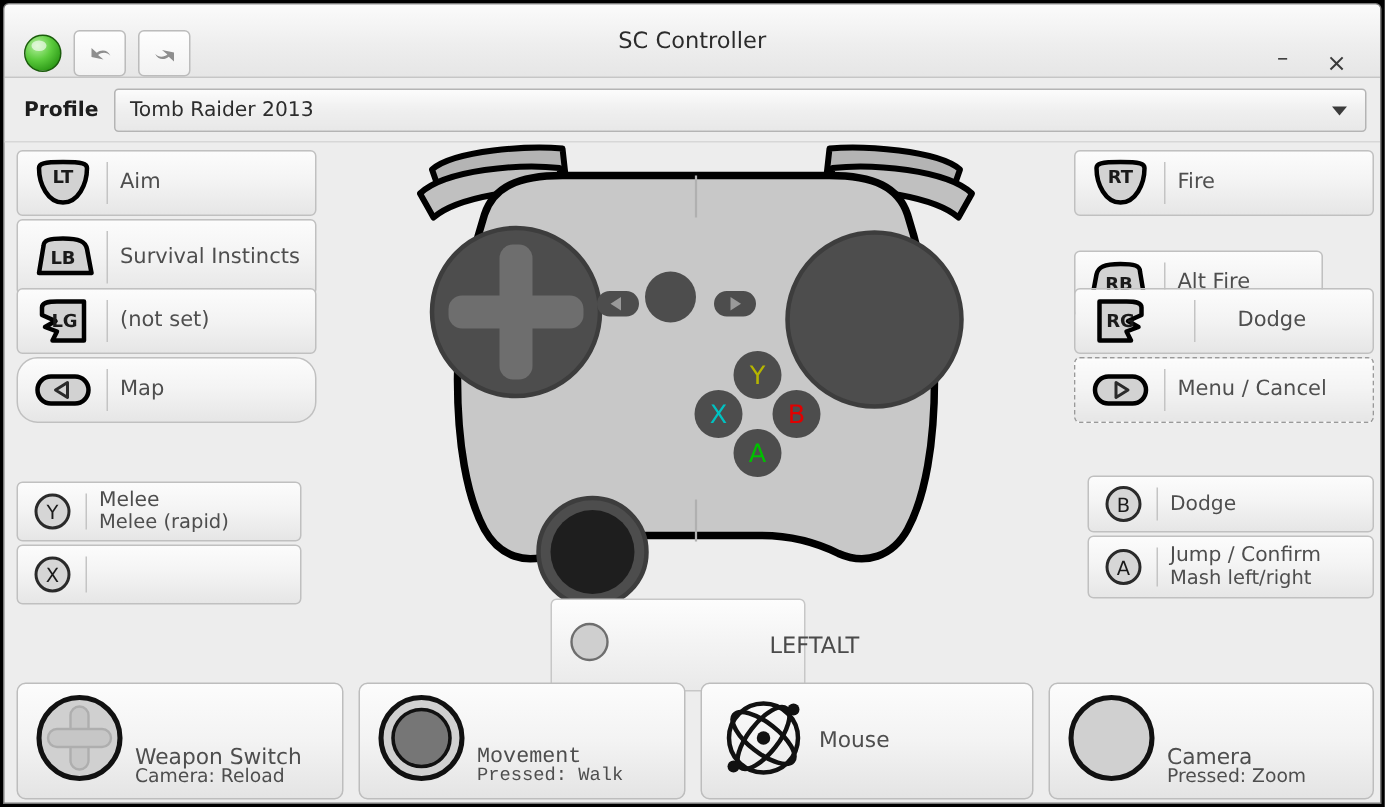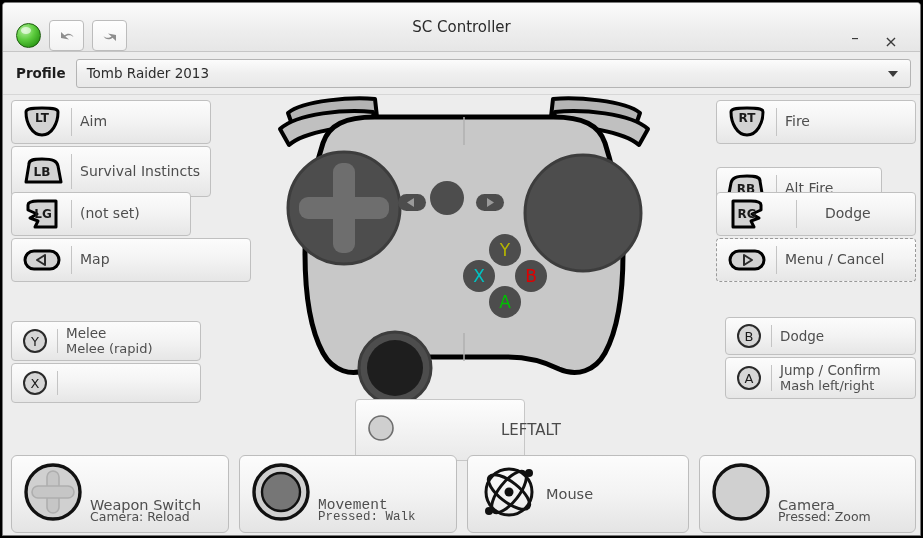--- a/index.html
+++ b/index.html
@@ -236,34 +236,34 @@
           <path d="M9 9 C9 5 13 4 22 4 C33 4 37 6 38 11 L41 27 L6 27 Z" fill="#d2d2d2" stroke="#000" stroke-width="3" stroke-linejoin="round"></path>
           <text x="22" y="21" text-anchor="middle" font-size="12" font-weight="bold" fill="#1a1a1a">LB</text>
         </svg>
       </span>
       <span class="sep"></span>
       <span class="labels">
         <span class="l1">Survival Instincts</span>
       </span>
     </div>
 
-    <div class="pad single" style="left:8px; top:97px; width:180px; height:44px;">
+    <div class="pad single" style="left:8px; top:97px; width:200px; height:44px;">
       <span class="glyph">
         <svg width="44" height="34" viewBox="0 0 44 34">
           <path d="M8 8 C8 5 11 4 18 4 L36 4 L36 30 L15 30 L18 24 L10 21 L17 17 L8 13 Z" fill="#d2d2d2" stroke="#000" stroke-width="3" stroke-linejoin="round"></path>
           <text x="23" y="21" text-anchor="middle" font-size="12" font-weight="bold" fill="#1a1a1a">LG</text>
         </svg>
       </span>
       <span class="sep"></span>
       <span class="labels">
         <span class="l1">(not set)</span>
       </span>
     </div>
 
-    <div class="pad single" style="left:8px; top:143px; width:240px; height:44px;">
+    <div class="pad single" style="left:8px; top:143px; width:200px; height:44px;border-radius:14px;">
       <span class="glyph">
         <svg width="44" height="30" viewBox="0 0 44 30">
           <rect x="5" y="6" width="34" height="18" rx="9" fill="#d2d2d2" stroke="#000" stroke-width="3"></rect>
           <path d="M25 10 L17 15 L25 20 Z" fill="none" stroke="#2a2a2a" stroke-width="2" stroke-linejoin="round"></path>
         </svg>
       </span>
       <span class="sep"></span>
       <span class="labels">
         <span class="l1">Map</span>
       </span>
@@ -365,21 +365,21 @@
           <text x="15" y="20" text-anchor="middle" font-size="13" fill="#1a1a1a">A</text>
         </svg>
       </span>
       <span class="sep"></span>
       <span class="labels">
         <span class="l1">Jump / Confirm</span>
         <span class="l2">Mash left/right</span>
       </span>
     </div>
 
-    <div class="leftalt" style="left:352px; top:304px; width:170px; height:62px;gap:44px;">
+    <div class="leftalt" style="left:364px; top:304px; width:170px; height:62px;gap:44px;">
       <span class="glyph">
         <svg width="30" height="30" viewBox="0 0 30 30">
           <circle cx="15" cy="15" r="12" fill="#cfcfcf" stroke="#6e6e6e" stroke-width="1.6"></circle>
         </svg>
       </span>
       <span class="sep"></span>
       <span class="l1">LEFTALT</span>
     </div>
 
     <div class="bigpad" style="left:8px; top:360px; width:218px; height:78px;">

